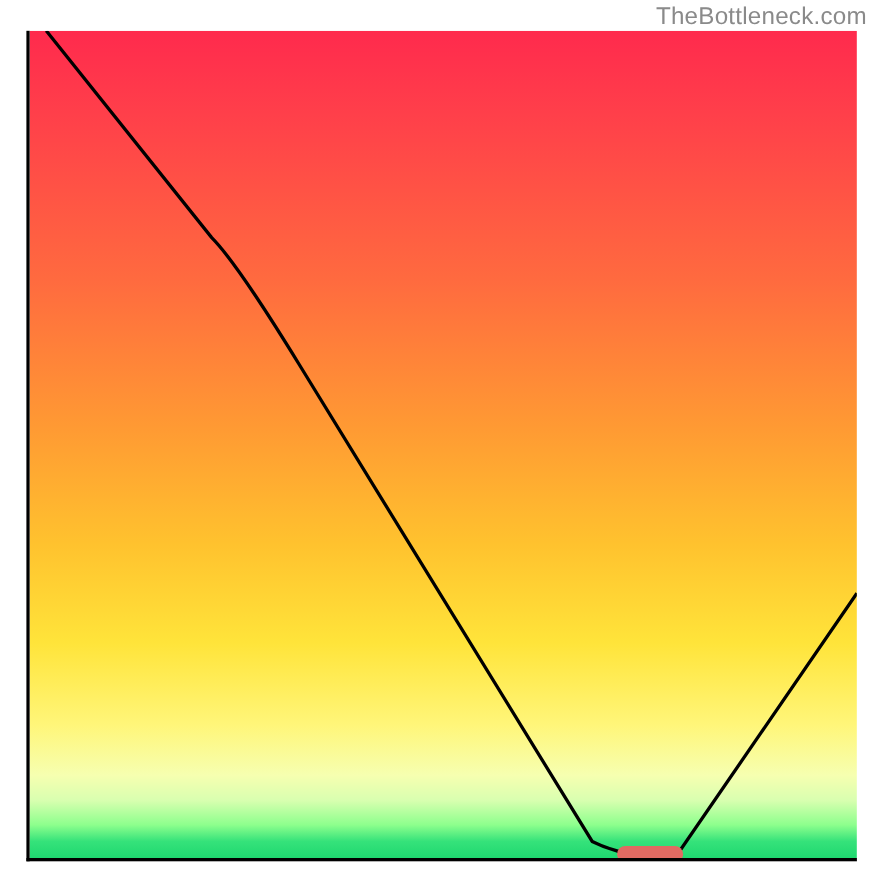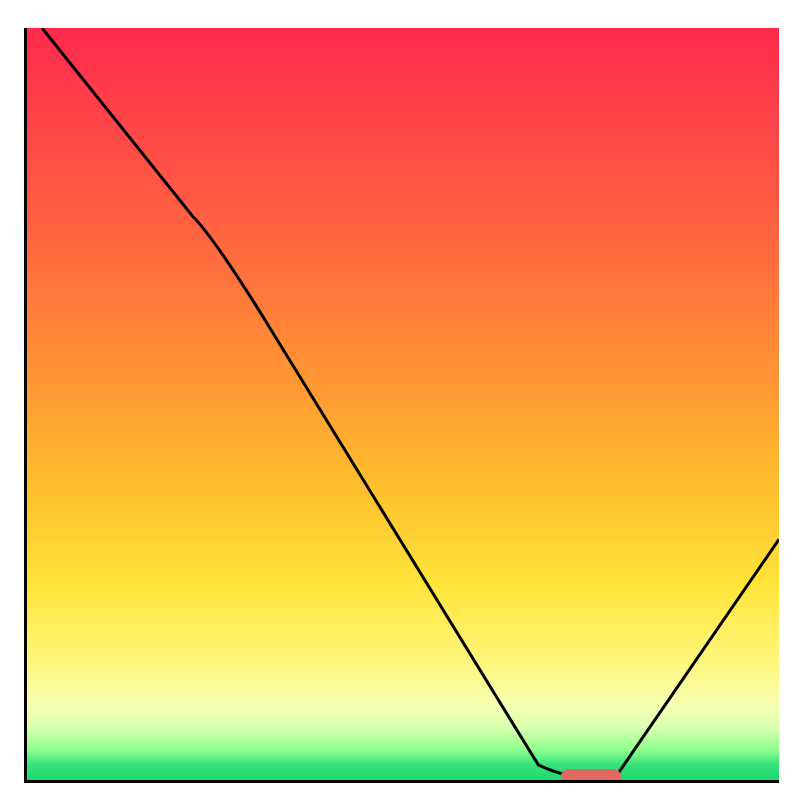--- a/index.html
+++ b/index.html
@@ -77,20 +77,21 @@
     position: absolute;
     height: 15px;
     border-radius: 8px;
     background: #e06a62;
   }
 </style>
 </head>
 <body>
 
 <div class="outer">
+  <div class="watermark">TheBottleneck.com</div>
 
   <div class="plot-frame">
     <div class="plot-area">
       <div class="gradient"></div>
       <svg class="curve" viewBox="0 0 752 752" preserveAspectRatio="none">
         <path id="curve-path" d="M 15.040000000000001 0 L 165.44 188 Q 188 210.56000000000006 244.588 302.68000000000006 L 511.36 736.96 Q 541.4399999999999 752 586.5600000000001 752 L 752 511.36" fill="none" stroke="#000" stroke-width="3"></path>
       </svg>
       <div id="marker" class="marker-pill" style="left: 533.92px; width: 60.16px; top: 741.24px;"></div>
     </div>
   </div>

